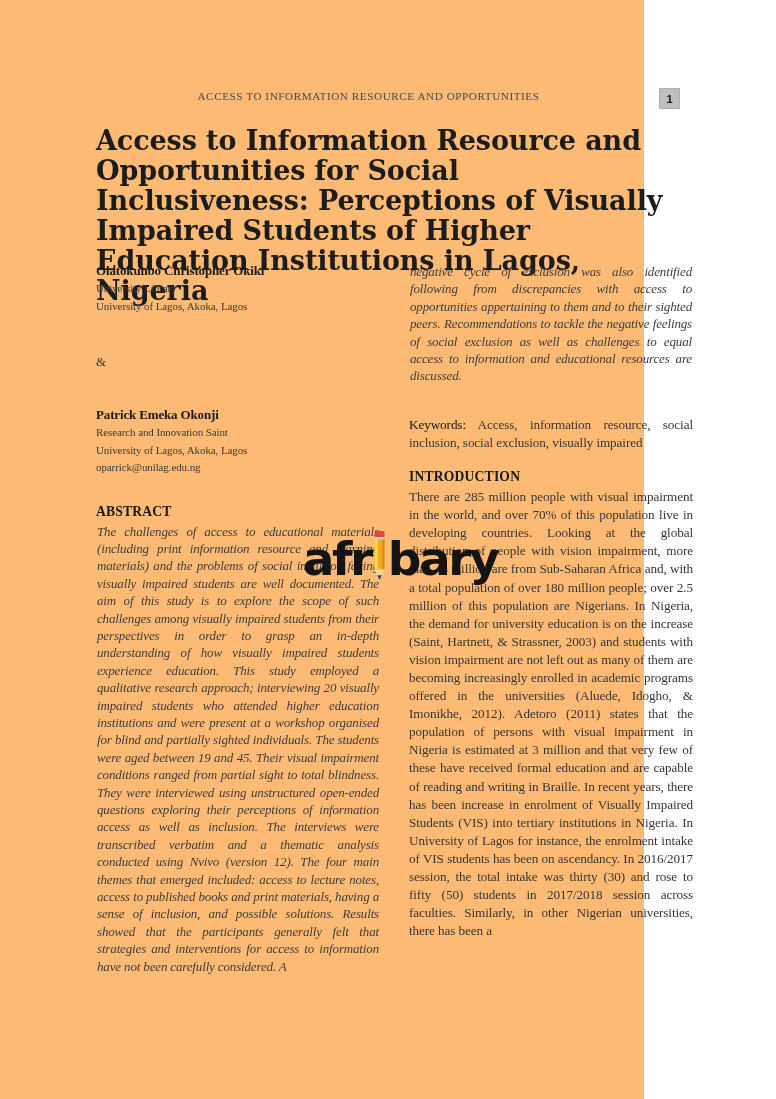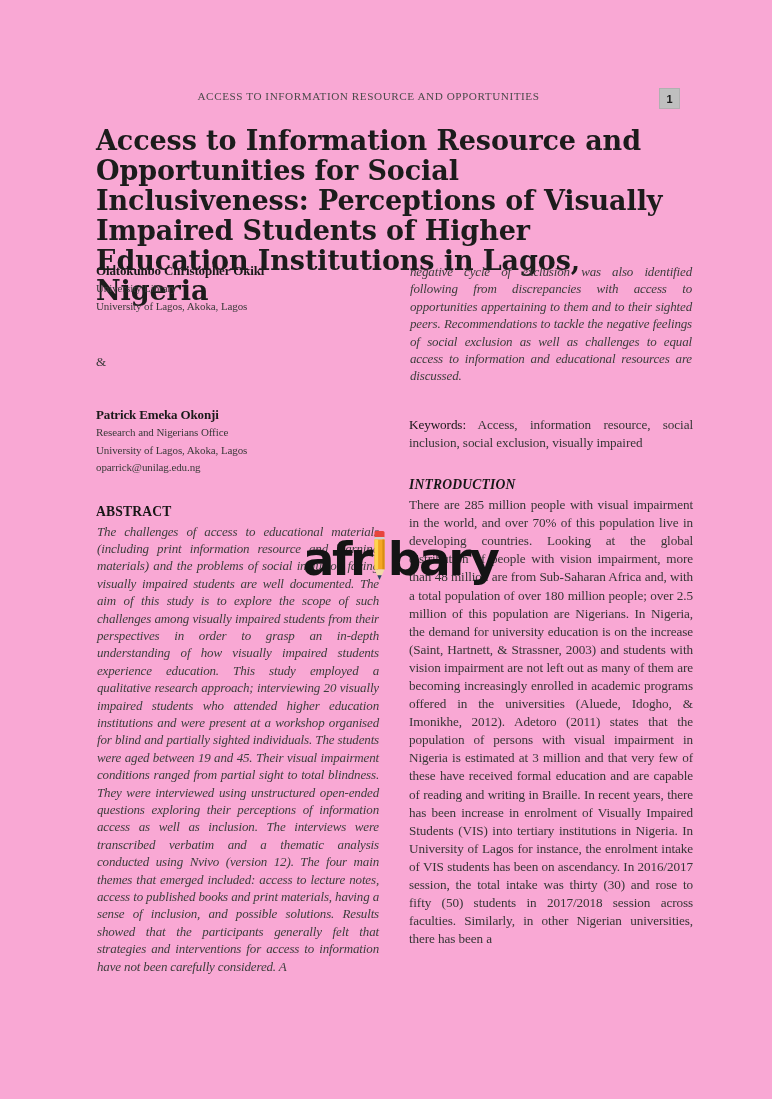--- a/index.html
+++ b/index.html
@@ -12,23 +12,23 @@
     height: 1099px;
     position: relative;
     font-family: "Liberation Serif", "DejaVu Serif", serif;
     color: #231f20;
     overflow: hidden;
   }
 
   .page {
     position: absolute;
     left: 0; top: 0;
-    width: 772px;
+    width: 644px;
     height: 1099px;
-    background: #f9a8d4;
+    background: #fdba74;
   }
 
   
   .running-head {
     position: absolute;
     left: 96px;
     top: 88px;
     width: 584px;
     height: 22px;
   }
@@ -110,21 +110,21 @@
   .author-block-2 { margin-top: 0; }
 
   .section-head {
     font-weight: bold;
     font-size: 13.6px;
     line-height: 18px;
     color: #171717;
     margin: 26px 0 2px 0;
     letter-spacing: 0.2px;
   }
-  .section-head.tight { margin-top: 8px; font-style: italic; }
+  .section-head.tight { margin-top: 0; }
 
   .abstract-text {
     font-style: italic;
     font-size: 13px;
     line-height: 17.4px;
     text-align: justify;
     color: #3d3d3d;
     margin: 1px;
     letter-spacing: -0.15px;
   }
@@ -192,21 +192,21 @@
     <div>
       <p class="author-name">Olatokunbo Christopher Okiki</p>
       <p class="author-line">University Library</p>
       <p class="author-line">University of Lagos, Akoka, Lagos</p>
     </div>
 
     <p class="ampersand">&amp;</p>
 
     <div class="author-block-2">
       <p class="author-name">Patrick Emeka Okonji</p>
-      <p class="author-line">Research and Nigerians Office</p>
+      <p class="author-line">Research and Innovation Saint</p>
       <p class="author-line">University of Lagos, Akoka, Lagos</p>
       <p class="author-line">oparrick@unilag.edu.ng</p>
     </div>
 
     <p class="section-head">ABSTRACT</p>
     <p class="abstract-text">The challenges of access to educational materials (including print information resource and learning materials) and the problems of social inclusion facing visually impaired students are well documented. The aim of this study is to explore the scope of such challenges among visually impaired students from their perspectives in order to grasp an in-depth understanding of how visually impaired students experience education. This study employed a qualitative research approach; interviewing 20 visually impaired students who attended higher education institutions and were present at a workshop organised for blind and partially sighted individuals. The students were aged between 19 and 45. Their visual impairment conditions ranged from partial sight to total blindness. They were interviewed using unstructured open-ended questions exploring their perceptions of information access as well as inclusion. The interviews were transcribed verbatim and a thematic analysis conducted using Nvivo (version 12). The four main themes that emerged included: access to lecture notes, access to published books and print materials, having a sense of inclusion, and possible solutions. Results showed that the participants generally felt that strategies and interventions for access to information have not been carefully considered. A</p>
 
   </div>
 
   <div class="col col-right">

